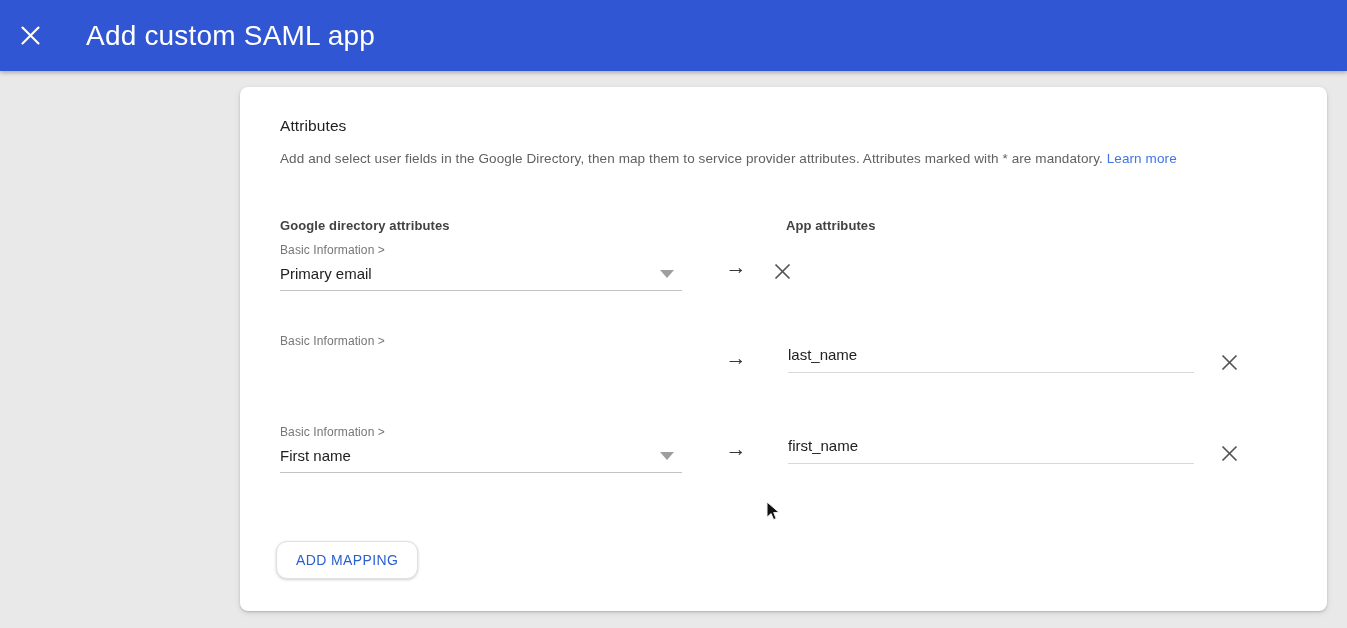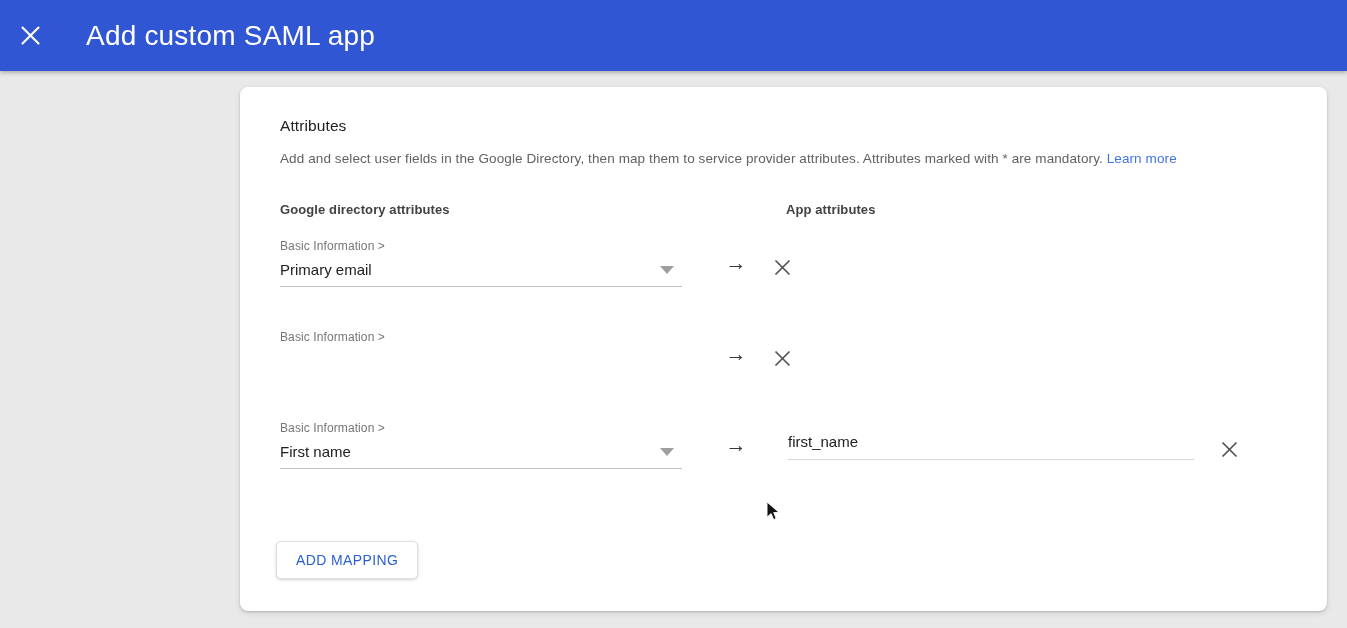--- a/index.html
+++ b/index.html
@@ -54,30 +54,30 @@
     white-space: nowrap;
   }
   .learn-more {
     color: #4174e4;
     text-decoration: none;
     cursor: pointer;
   }
   
   .columns-header {
     display: flex;
-    margin-top: 36px;
+    margin-top: 52px;
     font-size: 13px;
     font-weight: 700;
     color: #424242;
     letter-spacing: 0.1px;
   }
   .columns-header .col-left { width: 506px; }
   .columns-header .col-right { }
   
-  .rows { margin-top: 22px; }
+  .rows { margin-top: 10px; }
   .mapping-row {
     display: flex;
     align-items: flex-start;
     height: 48px;
     margin-bottom: 43px;
   }
   .select-field {
     width: 402px;
     cursor: pointer;
   }
@@ -138,21 +138,21 @@
     cursor: pointer;
   }
   
   .add-mapping-btn {
     position: absolute;
     left: 36px; top: 454px;
     height: 38px;
     padding: 0 19px;
     background: #ffffff;
     border: 1px solid #e0e0e0;
-    border-radius: 5px;
+    border-radius: 11px;
     box-shadow: 0 1px 3px rgba(0,0,0,0.18);
     color: #2a5fd0;
     font-family: "Liberation Sans", "DejaVu Sans", sans-serif;
     font-size: 14px;
     font-weight: 500;
     letter-spacing: 0.4px;
     cursor: pointer;
   }
   
   .cursor {
@@ -205,20 +205,23 @@
           <line x1="15.5" y1="1.5" x2="1.5" y2="15.5" stroke="#555555" stroke-width="1.7"></line>
         </svg>
       </button>
     </div>
 
     <div class="mapping-row">
       <div class="select-field">
         <div class="select-category">Basic Information &gt;</div>
       </div>
       <div class="map-arrow">→</div>
+      <div class="input-field">
+        <input type="text" value="last_name" style="">
+      </div>
       <button class="delete-btn">
         <svg width="17" height="17" viewBox="0 0 17 17">
           <line x1="1.5" y1="1.5" x2="15.5" y2="15.5" stroke="#555555" stroke-width="1.7"></line>
           <line x1="15.5" y1="1.5" x2="1.5" y2="15.5" stroke="#555555" stroke-width="1.7"></line>
         </svg>
       </button>
     </div>
 
     <div class="mapping-row">
       <div class="select-field">

